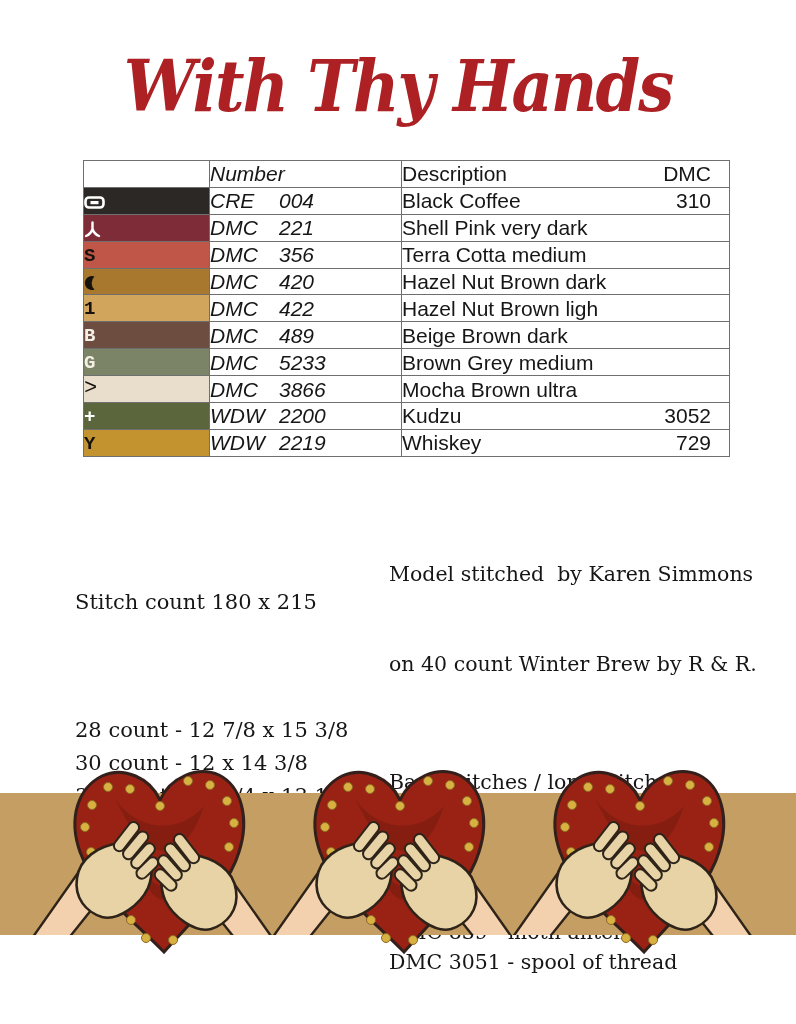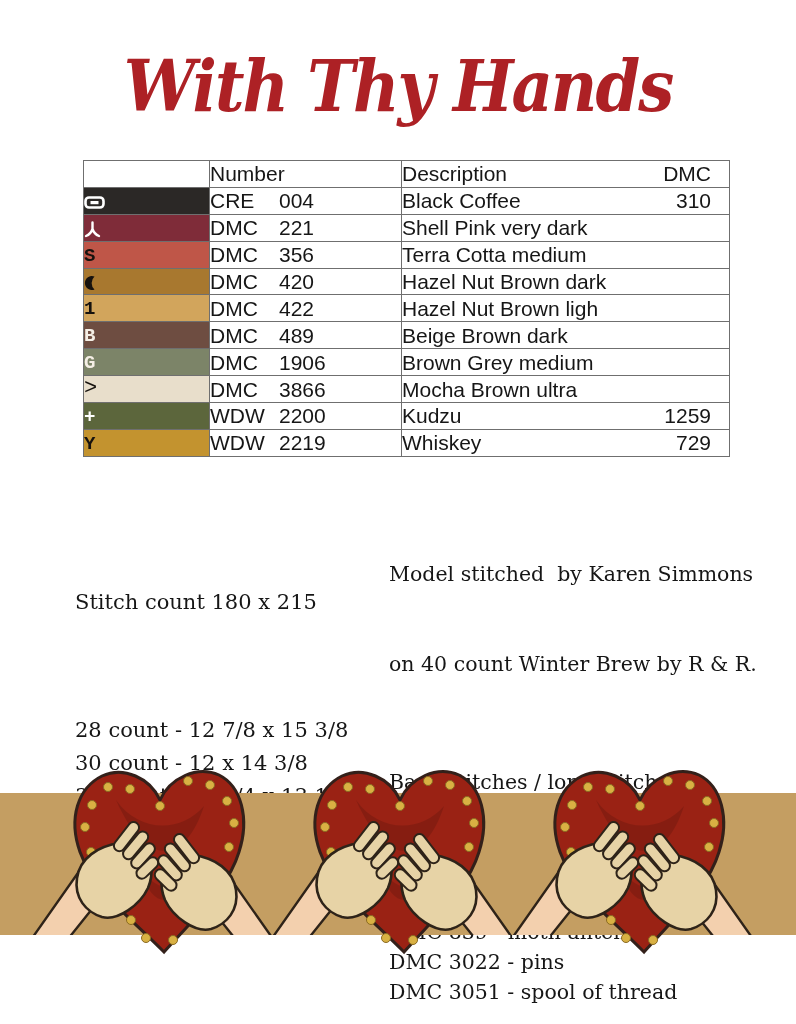--- a/index.html
+++ b/index.html
@@ -29,21 +29,21 @@
   }
   table.legend col.c-sym  { width:126px; }
   table.legend col.c-num  { width:192px; }
   table.legend col.c-desc { width:328px; }
   table.legend td, table.legend th {
     border:1px solid #6f6f6f;
     height:26.9px; padding:0; vertical-align:middle;
     font-weight:normal; text-align:left; overflow:hidden;
   }
   table.legend { border:1.5px solid #444; }
-  .h-number, .num-cell { padding-left:6px; }
+  .h-number, .num-cell { padding-left:6px;font-style:italic; }
   .h-desc, .desc-cell { padding-left:7px; }
   .dmc-head, .dmc-val { float:right; padding-right:18px; }
   .swatch-cell { padding-left:7px; }
   .swatch-cell .glyph {
     font-family:"Liberation Mono", monospace;
     font-weight:bold; font-size:19px; vertical-align:middle;
   }
   .swatch-cell .glyph.thin { font-weight:normal; font-size:22px; }
   .swatch-cell svg { vertical-align:middle; }
   .brand { display:inline-block; width:69px; }
@@ -131,51 +131,51 @@
         <td class="num-cell"><span class="brand">DMC</span><span>422</span></td>
         <td class="desc-cell"><span>Hazel Nut Brown ligh</span></td>
       </tr>
       <tr>
         <td class="swatch-cell" style="background: rgb(110, 77, 65); color: rgb(245, 239, 230);"><span class="glyph">B</span></td>
         <td class="num-cell"><span class="brand">DMC</span><span>489</span></td>
         <td class="desc-cell"><span>Beige Brown dark</span></td>
       </tr>
       <tr>
         <td class="swatch-cell" style="background: rgb(124, 132, 104); color: rgb(245, 239, 230);"><span class="glyph">G</span></td>
-        <td class="num-cell"><span class="brand">DMC</span><span>1906</span></td>
+        <td class="num-cell"><span class="brand">DMC</span><span>5233</span></td>
         <td class="desc-cell"><span>Brown Grey medium</span></td>
       </tr>
       <tr>
         <td class="swatch-cell" style="background: rgb(232, 222, 203); color: rgb(22, 18, 14);"><span class="glyph thin">&gt;</span></td>
         <td class="num-cell"><span class="brand">DMC</span><span>3866</span></td>
         <td class="desc-cell"><span>Mocha Brown ultra</span></td>
       </tr>
       <tr>
         <td class="swatch-cell" style="background: rgb(92, 102, 60); color: rgb(255, 255, 255);"><span class="glyph">+</span></td>
         <td class="num-cell"><span class="brand">WDW</span><span>2200</span></td>
-        <td class="desc-cell"><span class="dmc-val">1259</span><span>Kudzu</span></td>
+        <td class="desc-cell"><span class="dmc-val">3052</span><span>Kudzu</span></td>
       </tr>
       <tr>
         <td class="swatch-cell" style="background: rgb(195, 147, 47); color: rgb(22, 18, 14);"><span class="glyph">Y</span></td>
         <td class="num-cell"><span class="brand">WDW</span><span>2219</span></td>
         <td class="desc-cell"><span class="dmc-val">729</span><span>Whiskey</span></td>
       </tr>
     </tbody>
 </table>
 
 <div class="stitch-block">
   <div class="count-line">Stitch count 180 x 215</div>
   <div id="sizes"><div>28 count - 12 7/8 x 15 3/8</div><div>30 count - 12 x 14 3/8</div><div>32 count - 11 1/4 x 13 1/2</div><div>36 count - 10 x 12</div><div>40 count - 9 x 10 3/4</div><div>46 count - 7 7/8 x 9 3/8</div></div>
 </div>
 
 <div class="model-block">
   <div>Model stitched  by Karen Simmons</div>
   <div>on 40 count Winter Brew by R &amp; R.</div>
   <div class="bs-heading">Back stitches / long stitches</div>
-  <div id="backstitch-items"><div class="bs-item">DMC 356 - lines on sewing tomato</div><div class="bs-item indent">and goat nose</div><div class="bs-item">DMC 839 - moth antenna</div><div class="bs-item">DMC 3022 - pins</div><div class="bs-item">DMC 3051 - spool of thread</div></div>
+  <div id="backstitch-items"><div class="bs-item">DMC 356 - lines on sewing tomato</div><div class="bs-item indent">and goat nose</div><div class="bs-item">DMC 839 - moth antenna</div><div class="bs-item">DMC 3051 - spool of thread</div></div>
 </div>
 
 <svg class="artwork" viewBox="0 760 796 264" width="796" height="264" xmlns="http://www.w3.org/2000/svg">
   <defs>
     <clipPath id="armClip" clipPathUnits="userSpaceOnUse">
       <rect x="-400" y="700" width="1600" height="235"></rect>
     </clipPath>
     <g id="hand-shape">
       <path class="arm" d="M -48 884 L -96 944 L -132 944 L -80 870 Z"></path>
       <path class="mitt" d="M -40 843 C -62 846 -80 858 -83 878 C -86 898 -74 912 -58 917 C -42 921 -20 905 -12 888 C -6 874 -8 858 -14 848 C -22 841 -32 840 -40 843 Z"></path>

